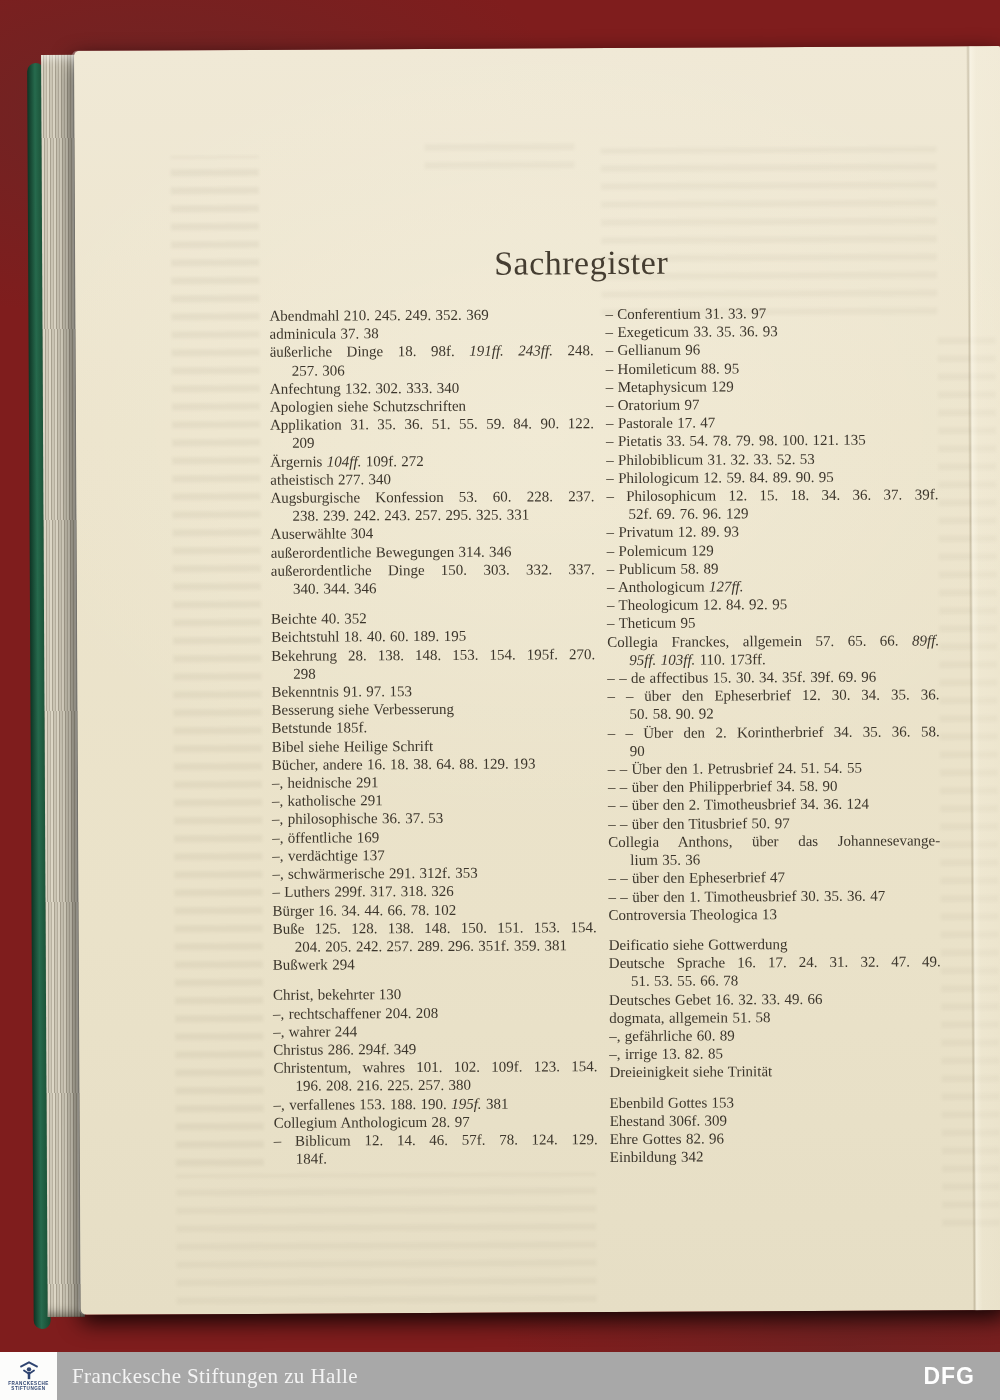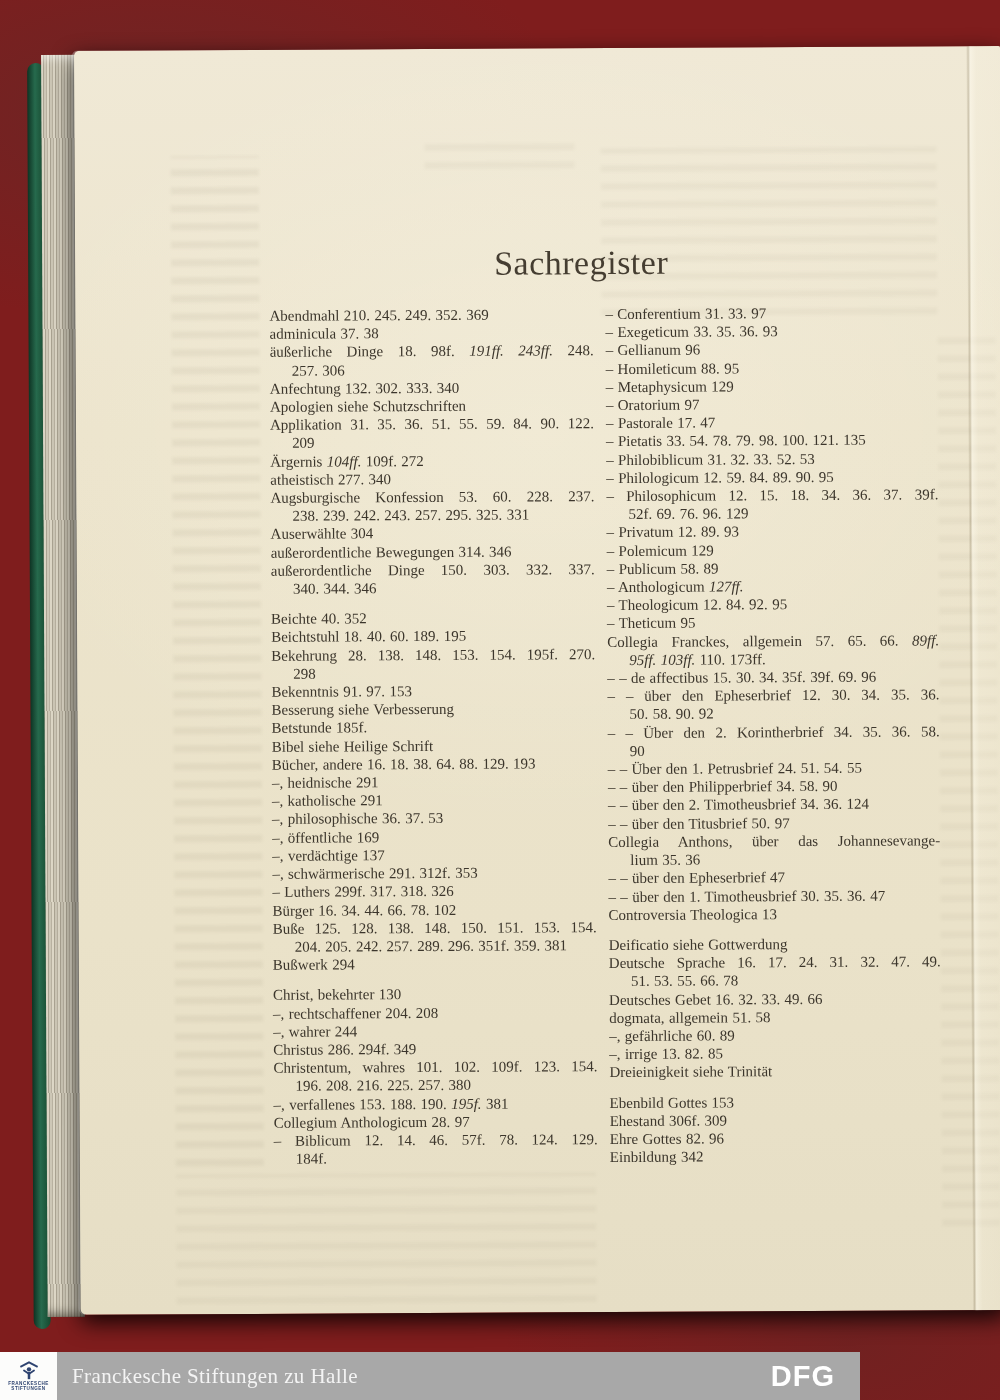--- a/index.html
+++ b/index.html
@@ -30,31 +30,31 @@
         text-align:center;font-size:34px;font-weight:400;letter-spacing:.5px;color:#453d31;}
   .columns{position:absolute;left:194px;top:257px;width:668px;display:flex;gap:12px;}
   .col{font-size:15px;line-height:18.2px;color:#3c362c;word-spacing:.6px;}
   .col-left{width:324px;}
   .col-right{width:332px;}
   .line{white-space:nowrap;}
   .line.cont{padding-left:22px;}
   .line.just{text-align:justify;text-align-last:justify;}
   .line.gap{margin-top:12px;}
   .line i{font-style:italic;font-family:Liberation Serif, serif;}
-  .footer{position:absolute;left:0;top:1352px;width:860px;height:48px;background:#a8a8a8;
+  .footer{position:absolute;left:0;top:1352px;width:1000px;height:48px;background:#a8a8a8;
         display:flex;align-items:center;}
   .logo-box{width:57px;height:48px;background:#fcfcfb;display:flex;flex-direction:column;
         align-items:center;justify-content:center;cursor:pointer;}
   .logo-box svg{display:block;}
   .logo-text{font-family:"Liberation Sans", sans-serif;font-size:4.6px;line-height:5.4px;
         font-weight:bold;letter-spacing:.5px;color:#2e4370;text-align:center;}
   .footer-title{margin-left:15px;font-family:"Liberation Serif", serif;font-size:21px;
         color:#f4f4f4;letter-spacing:.4px;}
   .dfg{margin-left:auto;margin-right:25px;font-family:"Liberation Sans", sans-serif;
-        font-weight:800;font-size:29px;letter-spacing:1px;color:#ffffff;transform:scaleY(1.02);}
+        font-weight:800;font-size:23px;letter-spacing:1px;color:#ffffff;transform:scaleY(1.02);}
 </style>
 </head>
 <body>
 
 <div class="stage">
 
   <div class="book">
     <div class="cover-edge"></div>
     <div class="page-edges"></div>
 

